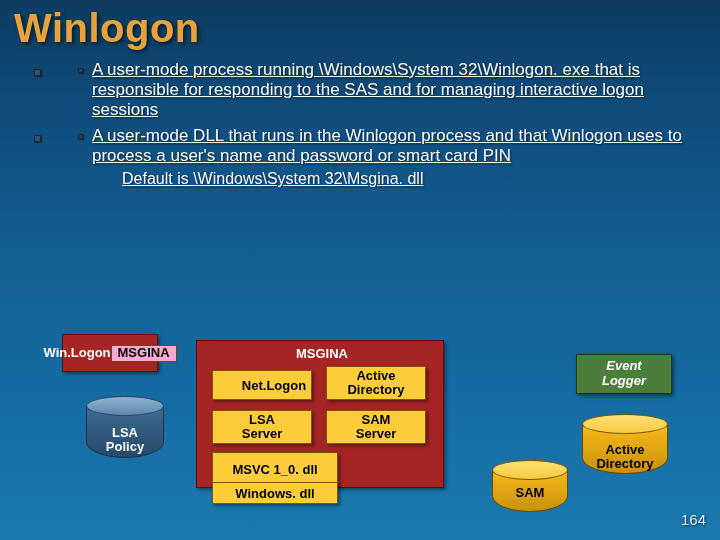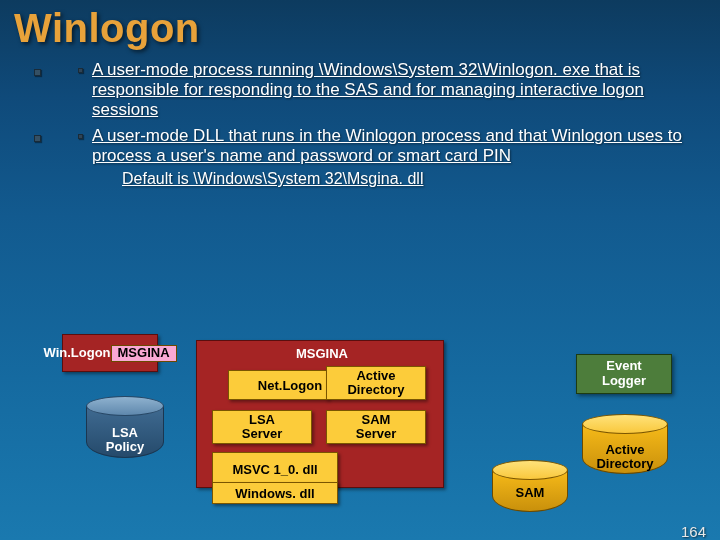--- a/index.html
+++ b/index.html
@@ -72,21 +72,21 @@
   .cyl-label {
     position:absolute; left:0; right:0; top:48%; text-align:center;
     font-weight:bold; font-size:13px;
   }
   .cyl-blue-top  { background: linear-gradient(180deg,#8fb2cf 0%,#5f88ad 100%); border:1px solid #274766; }
   .cyl-blue-body { background: linear-gradient(180deg,#3f6a91 0%,#254a6b 100%); border:1px solid #1b3650; }
   .cyl-yel-top   { background: linear-gradient(180deg,#ffe27a 0%,#f9c83d 100%); border:1px solid #7a5500; }
   .cyl-yel-body  { background: linear-gradient(180deg,#f6ba19 0%,#c9900b 100%); border:1px solid #6b4a00; }
 
   .slide-num {
-    position: absolute; right: 14px; bottom: 0;
+    position: absolute; right: 14px; bottom: 12px;
     font-size: 15px; color: #e8e8e8; text-shadow: 1px 1px 2px rgba(0,0,0,.6);
   }
 </style>
 </head>
 <body>
 
 <div class="title">Winlogon</div>
 
 <div class="content">
   <ul class="b1">
@@ -115,38 +115,38 @@
 <div class="diag">
 
   <div class="box red" style="left:62px; top:2px; width:96px; height:38px; flex-direction:row; line-height:1.15;">
     <span>Win.Logon</span>
     <span style="background:#f9a8d4;color:#000;padding:0 6px;border:1px solid #6b4a00;margin-top:1px;">MSGINA</span>
   </div>
 
   <div class="box red" style="left:196px; top:8px; width:248px; height:148px; align-items:flex-start;"></div>
   <div class="lsass-label" style="left:296px; top:14px;">MSGINA</div>
 
-  <div class="box yel" style="left:228px; top:38px; width:100px; height:30px;padding-left:24px;">Net.Logon</div>
+  <div class="box yel" style="left:212px; top:38px; width:100px; height:30px;padding-left:24px;">Net.Logon</div>
   <div class="box yel" style="left:326px; top:34px; width:100px; height:34px; white-space:pre-line; line-height:1.1;">Active
 Directory</div>
   <div class="box yel" style="left:212px; top:78px; width:100px; height:34px; white-space:pre-line; line-height:1.1;">LSA
 Server</div>
   <div class="box yel" style="left:326px; top:78px; width:100px; height:34px; white-space:pre-line; line-height:1.1;">SAM
 Server</div>
   <div class="box yel" style="left:212px; top:120px; width:126px; height:34px;">MSVC 1_0. dll</div>
   <div class="box yel" style="left:212px; top:150px; width:126px; height:22px;">Windows. dll</div>
 
   <div style="position:absolute; left:86px; top:64px; width:78px; height:62px;">
     <div class="cyl-body cyl-blue-body"></div>
     <div class="cyl-top  cyl-blue-top"></div>
     <div class="cyl-label" style="color:#fff; white-space:pre-line; line-height:1.1;">LSA
 Policy</div>
   </div>
 
-  <div class="box grn" style="left:576px; top:22px; width:96px; height:40px; white-space:pre-line; line-height:1.15;">Event
+  <div class="box grn" style="left:576px; top:22px; width:96px; height:40px; white-space:pre-line; line-height:1.15;font-style:italic;">Event
 Logger</div>
 
   <div style="position:absolute; left:582px; top:82px; width:86px; height:60px;">
     <div class="cyl-body cyl-yel-body"></div>
     <div class="cyl-top  cyl-yel-top"></div>
     <div class="cyl-label" style="color:#000; white-space:pre-line; line-height:1.1;">Active
 Directory</div>
   </div>
 
   <div style="position:absolute; left:492px; top:128px; width:76px; height:52px;">

